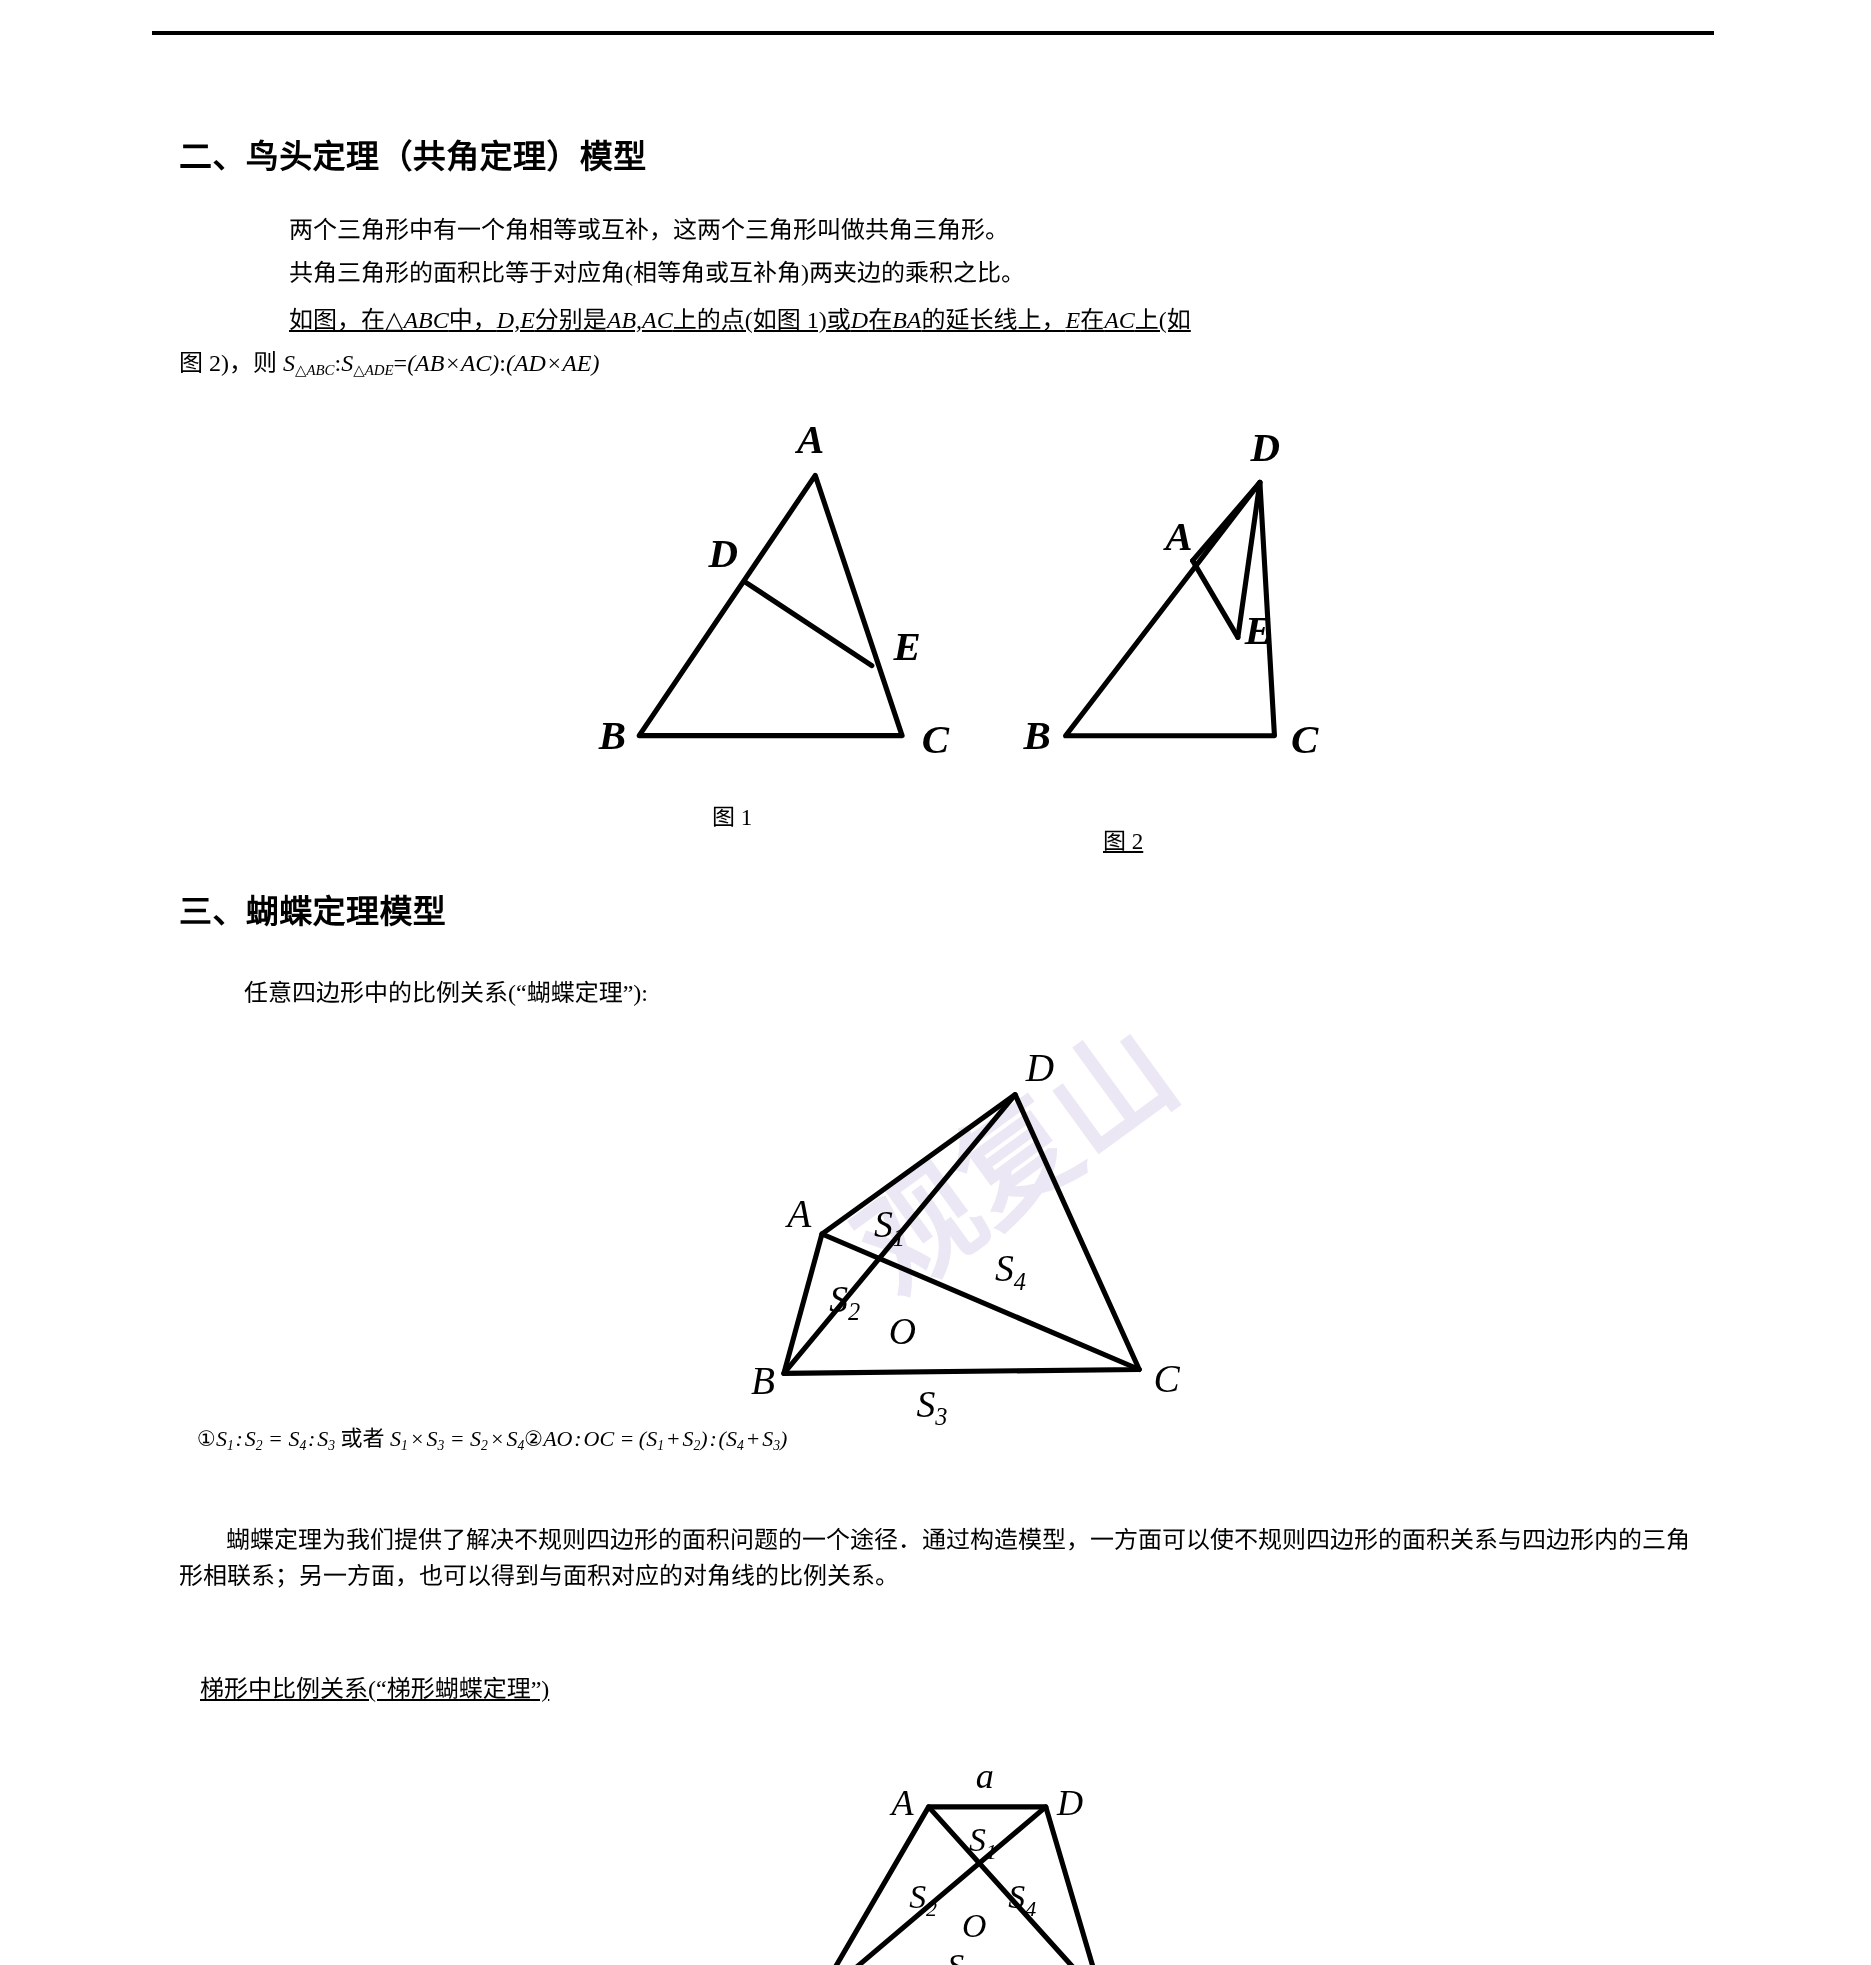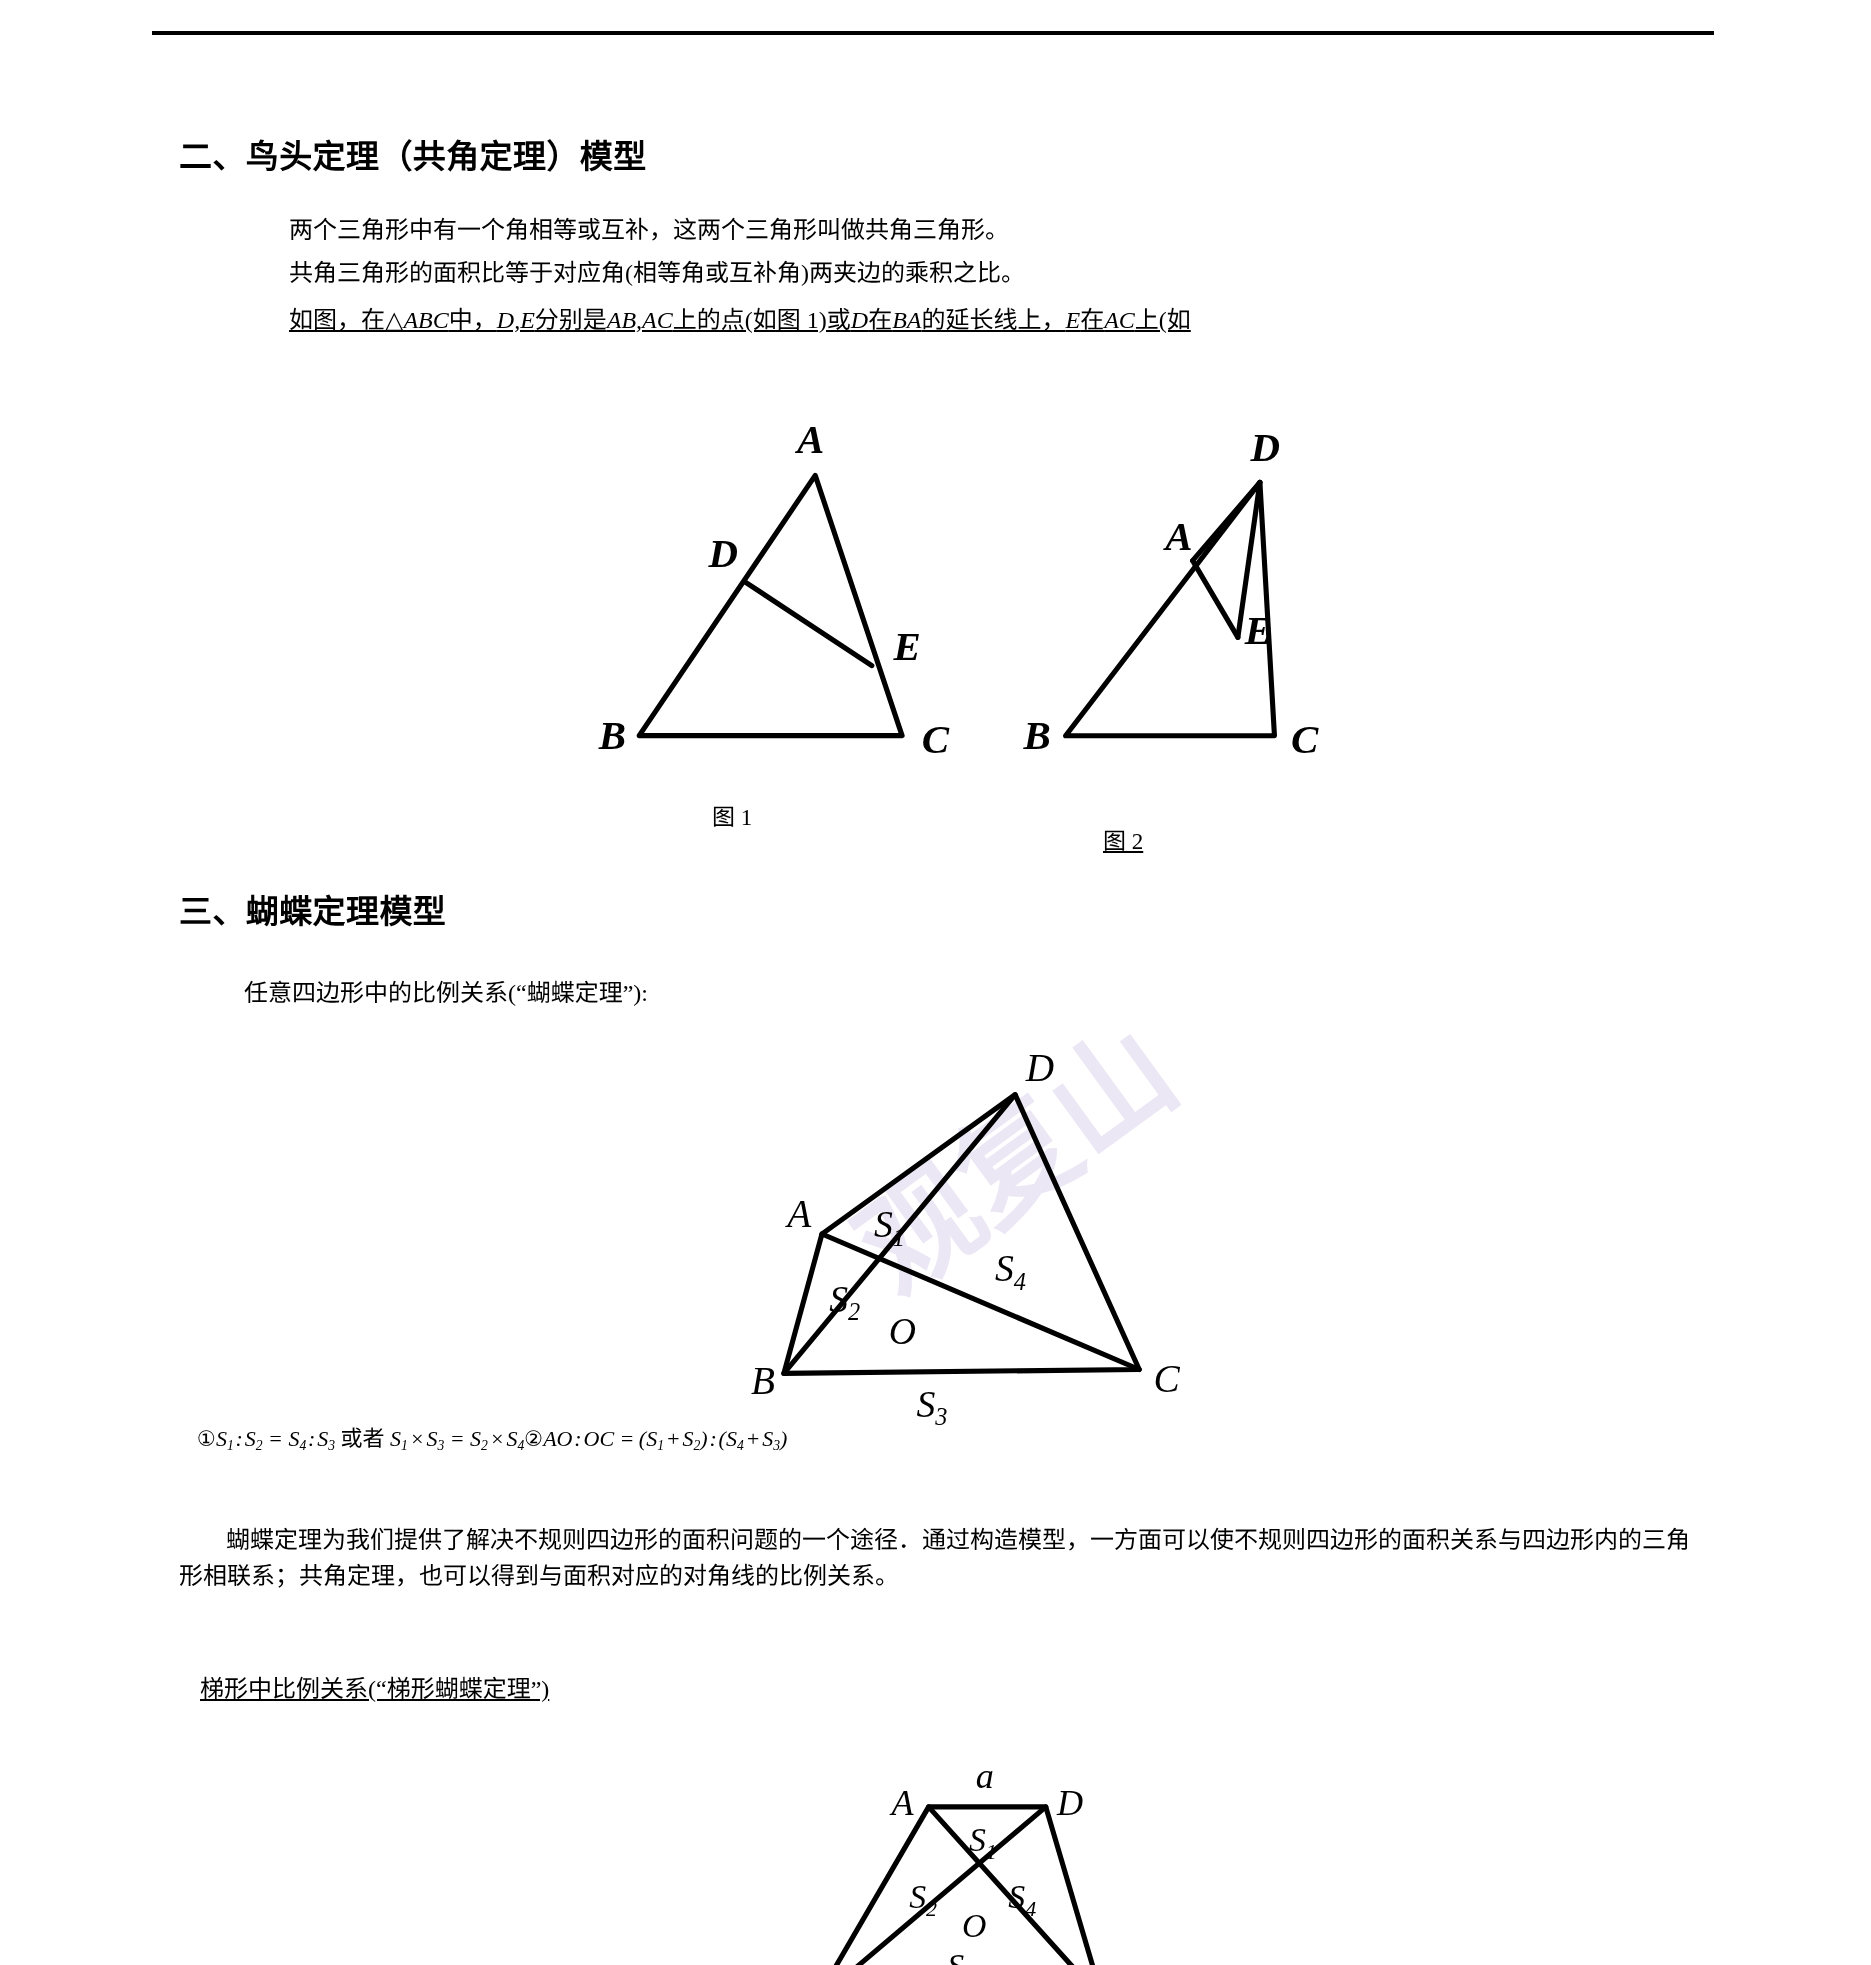--- a/index.html
+++ b/index.html
@@ -123,20 +123,23 @@
   <div class="sec-heading" style="left:179px; top:130px;">二、鸟头定理（共角定理）模型</div>
 
   <div class="para" style="left:289px; top:212px;">两个三角形中有一个角相等或互补，这两个三角形叫做共角三角形。</div>
 
   <div class="para" style="left:289px; top:255px;">共角三角形的面积比等于对应角(相等角或互补角)两夹边的乘积之比。</div>
 
   <div class="para" style="left:289px; top:302px;text-decoration:underline;">
     <span>如图，在</span><span class="mi">△ABC</span><span>中，</span><span class="mi">D,E</span><span>分别是</span><span class="mi">AB,AC</span><span>上的点(如图 1)或</span><span class="mi">D</span><span>在</span><span class="mi">BA</span><span>的延长线上，</span><span class="mi">E</span><span>在</span><span class="mi">AC</span><span>上(如</span>
   </div>
 
+  <div class="para" style="left:179px; top:345px;">
+    <span>图 2)，则&nbsp;</span><span class="mi">S</span><sub class="sb tri-sym">△ABC</sub><span>:</span><span class="mi">S</span><sub class="sb tri-sym">△ADE</sub><span>=</span><span class="mi">(AB×AC)</span><span>:</span><span class="mi">(AD×AE)</span>
+  </div>
 
   <div class="figure" style="left:570px; top:417px;">
     <svg width="393" height="366" viewBox="0 0 1000 930">
       <g stroke="#000000" stroke-width="13" fill="none" stroke-linecap="round" stroke-linejoin="round">
         <path d="M 176 810 L 624 148 L 845 810 Z"></path>
         <path d="M 447 420 L 768 632"></path>
       </g>
       <text class="fig-label" x="612" y="92" font-size="104" text-anchor="middle">A</text>
       <text class="fig-label" x="390" y="382" font-size="104" text-anchor="middle">D</text>
       <text class="fig-label" x="858" y="618" font-size="104" text-anchor="middle">E</text>
@@ -187,21 +190,21 @@
       <text class="fig-label-light" x="620" y="1005" font-size="96" text-anchor="middle"><tspan>S</tspan><tspan dy="22" font-size="62">3</tspan></text>
       <text class="fig-label-light" x="820" y="660" font-size="96" text-anchor="middle"><tspan>S</tspan><tspan dy="22" font-size="62">4</tspan></text>
       <text class="fig-label-light" x="545" y="820" font-size="96" text-anchor="middle">O</text>
     </svg>
   </div>
 
   <div class="formula" style="left:197px; top:1420px;">
     <span class="circ-num">①</span><span class="mi">S<sub class="sb">1</sub> : S<sub class="sb">2</sub></span><span class="mi"> = S<sub class="sb">4</sub> : S<sub class="sb">3</sub></span><span>&nbsp;或者&nbsp;</span><span class="mi">S<sub class="sb">1</sub> × S<sub class="sb">3</sub> = S<sub class="sb">2</sub> × S<sub class="sb">4</sub></span><span class="circ-num">②</span><span class="mi">AO : OC = (S<sub class="sb">1</sub> + S<sub class="sb">2</sub>) : (S<sub class="sb">4</sub> + S<sub class="sb">3</sub>)</span>
   </div>
 
-  <div class="para wrap" style="left:179px; top:1522px; width:1533px; text-indent:47px;">蝴蝶定理为我们提供了解决不规则四边形的面积问题的一个途径．通过构造模型，一方面可以使不规则四边形的面积关系与四边形内的三角形相联系；共角定理，也可以得到与面积对应的对角线的比例关系。</div>
+  <div class="para wrap" style="left:179px; top:1522px; width:1533px; text-indent:47px;">蝴蝶定理为我们提供了解决不规则四边形的面积问题的一个途径．通过构造模型，一方面可以使不规则四边形的面积关系与四边形内的三角形相联系；另一方面，也可以得到与面积对应的对角线的比例关系。</div>
 
   <div class="para" style="left:200px; top:1671px;text-decoration:underline;">梯形中比例关系(“梯形蝴蝶定理”)</div>
 
   <div class="figure" style="left:747px; top:1729px;">
     <svg width="401" height="291" viewBox="0 0 1020 740">
       <g stroke="#000000" stroke-width="13" fill="none" stroke-linecap="round" stroke-linejoin="round">
         <path d="M 462 198 L 760 198 L 905 690 L 172 696 Z"></path>
         <path d="M 462 198 L 905 690"></path>
         <path d="M 760 198 L 172 696"></path>
       </g>

